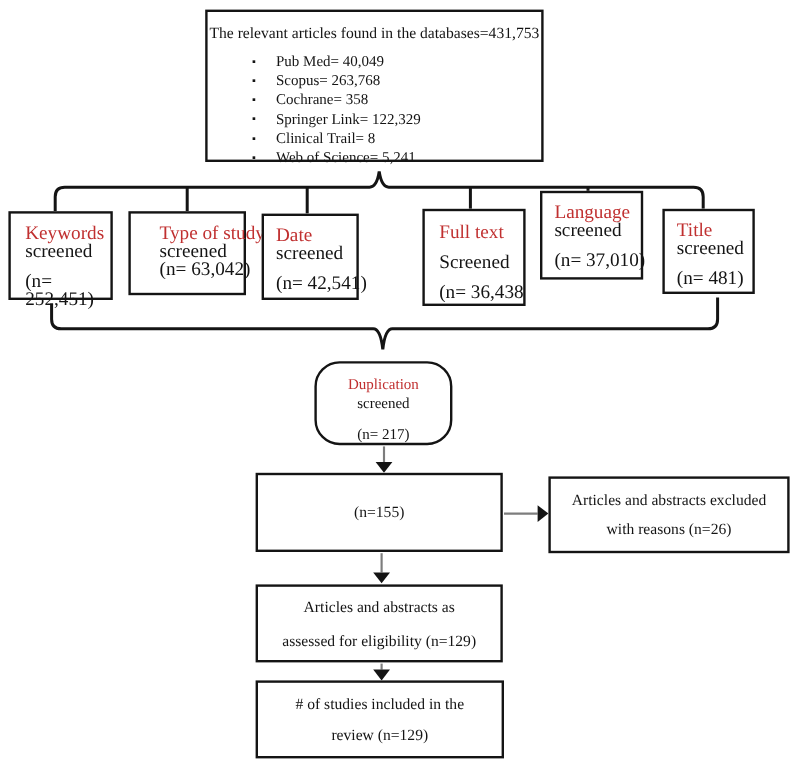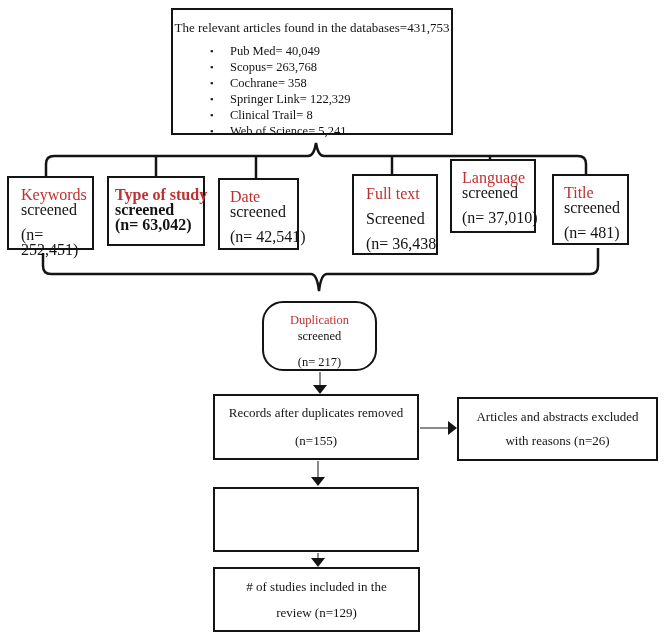--- a/index.html
+++ b/index.html
@@ -23,21 +23,21 @@
   .top-box{left:171px;top:8px;width:282px;height:127px;padding-top:10px;}
   .tb-title{text-align:center;font-size:13px;line-height:16px;}
   .tb-list{margin-top:7px;}
   .tb-item{display:flex;font-size:12.5px;line-height:16px;}
   .tb-item .bullet{width:20px;margin-left:37px;font-size:9px;line-height:16px;color:#141414;}
   
   .sbox{font-size:16px;line-height:15px;}
   .sbox div{white-space:nowrap;}
   .gap{margin-top:10px;}
   .b-kw{left:7px;top:176px;width:87px;height:74px;padding:9px 4px 0 12px;}
-  .b-type{left:107px;top:176px;width:98px;height:70px;padding:9px 4px 0 6px;font-weight:bold;}
+  .b-type{left:107px;top:176px;width:98px;height:70px;padding:9px 4px 0 24px;}
   .b-date{left:218px;top:178px;width:81px;height:72px;padding:9px 4px 0 10px;}
   .b-full{left:352px;top:174px;width:86px;height:81px;padding:10px 4px 0 12px;}
   .b-lang{left:450px;top:159px;width:86px;height:74px;padding:9px 4px 0 10px;}
   .b-title{left:552px;top:174px;width:77px;height:71px;padding:9px 4px 0 10px;}
   
   .b-dup{left:262px;top:301px;width:115px;height:70px;text-align:center;font-size:12.5px;line-height:16px;padding-top:9px;border-radius:21px;}
   
   .cbox{text-align:center;font-size:13px;display:flex;flex-direction:column;justify-content:center;}
   .b-records{left:213px;top:394px;width:206px;height:66px;line-height:28px;}
   .b-excluded{left:457px;top:397px;width:201px;height:64px;line-height:24px;}
@@ -147,30 +147,31 @@
     <div class="gap">(n= 481)</div>
   </div>
 
   <div class="box b-dup">
     <div class="red">Duplication</div>
     <div>screened</div>
     <div class="gap">(n= 217)</div>
   </div>
 
   <div class="box cbox b-records">
-    <div>Records after duplicates removed</div>
     <div>(n=155)</div>
   </div>
 
   <div class="box cbox b-excluded">
     <div>Articles and abstracts excluded</div>
     <div>with reasons (n=26)</div>
   </div>
 
   <div class="box cbox b-elig">
+    <div>Articles and abstracts as</div>
+    <div>assessed for eligibility (n=129)</div>
   </div>
 
   <div class="box cbox b-review">
     <div># of studies included in the</div>
     <div>review (n=129)</div>
   </div>
 
 </div>
 
 </body></html>

